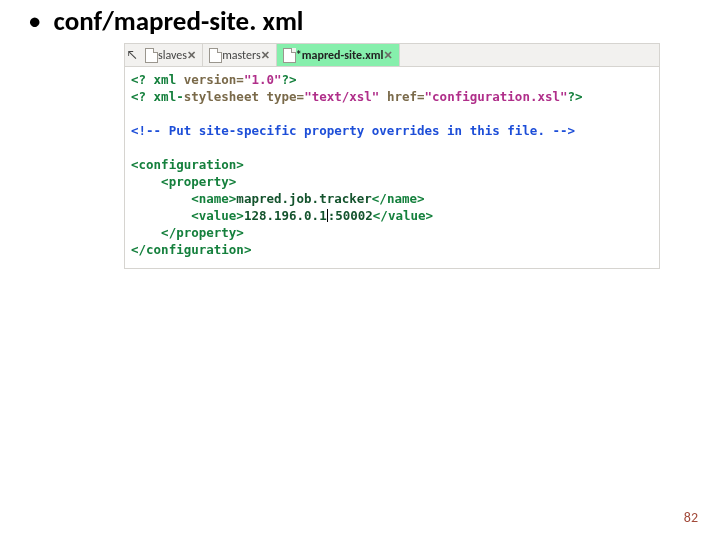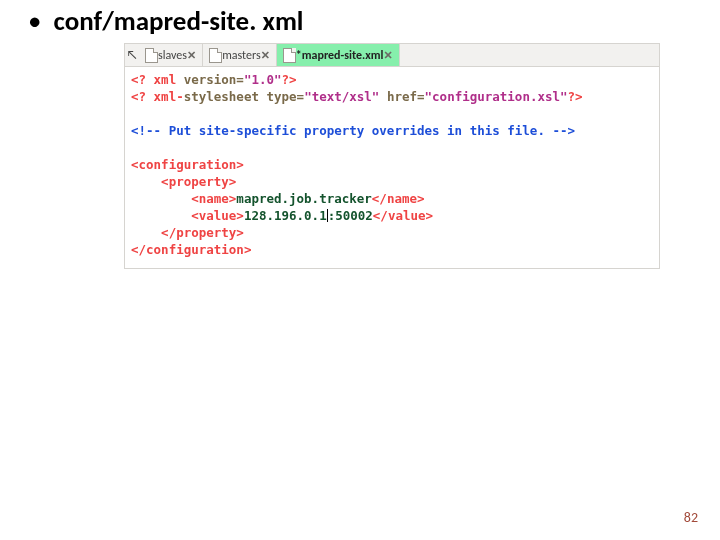--- a/index.html
+++ b/index.html
@@ -11,21 +11,21 @@
   .bullet-2::before{content:"– ";margin-left:-22px;margin-right:4px;}
   .editor{margin:6px 60px 0 124px;}
   .tabbar{display:flex;align-items:center;background:#f2f1ef;border:1px solid #d6d4d0;border-bottom:none;height:22px;font-size:12px;color:#444;}
   .cursor-arrow{width:14px;text-align:center;font-size:13px;line-height:14px;}
   .tab{display:flex;align-items:center;padding:0 6px;height:100%;border-right:1px solid #d6d4d0;}
   .tab.active{background:#86efac;font-weight:600;color:#222;}
   .file-icon{width:11px;height:13px;border:1px solid #9a968e;background:#fff;position:relative;}
   .file-icon::after{content:"";position:absolute;top:-1px;right:-1px;width:4px;height:4px;background:#f2f1ef;border-left:1px solid #9a968e;border-bottom:1px solid #9a968e;}
   .close-x{font-family:Arial;font-weight:700;color:#6b6965;font-size:11px;}
   .code{border:1px solid #d6d4d0;border-top:1px solid #d6d4d0;background:#fff;font-family:"DejaVu Sans Mono","Menlo","Consolas",monospace;font-size:12.5px;line-height:17px;padding:4px 6px 10px 6px;white-space:pre;color:#222;font-weight:700;}
-  .c-tag{color:#ef4444;}
+  .c-tag{color:#15803d;}
   .c-attr{color:#7a6a4a;}
   .c-str{color:#b02f8a;}
   .c-cmt{color:#1d4ed8;}
   .c-text{color:#14532d;}
   .caret{border-left:1px solid #000;display:inline-block;height:13px;vertical-align:-2px;}
   .page-num{position:absolute;right:22px;bottom:18px;font-size:14px;color:#a24a3a;}
 </style>
 </head>
 <body>
 

